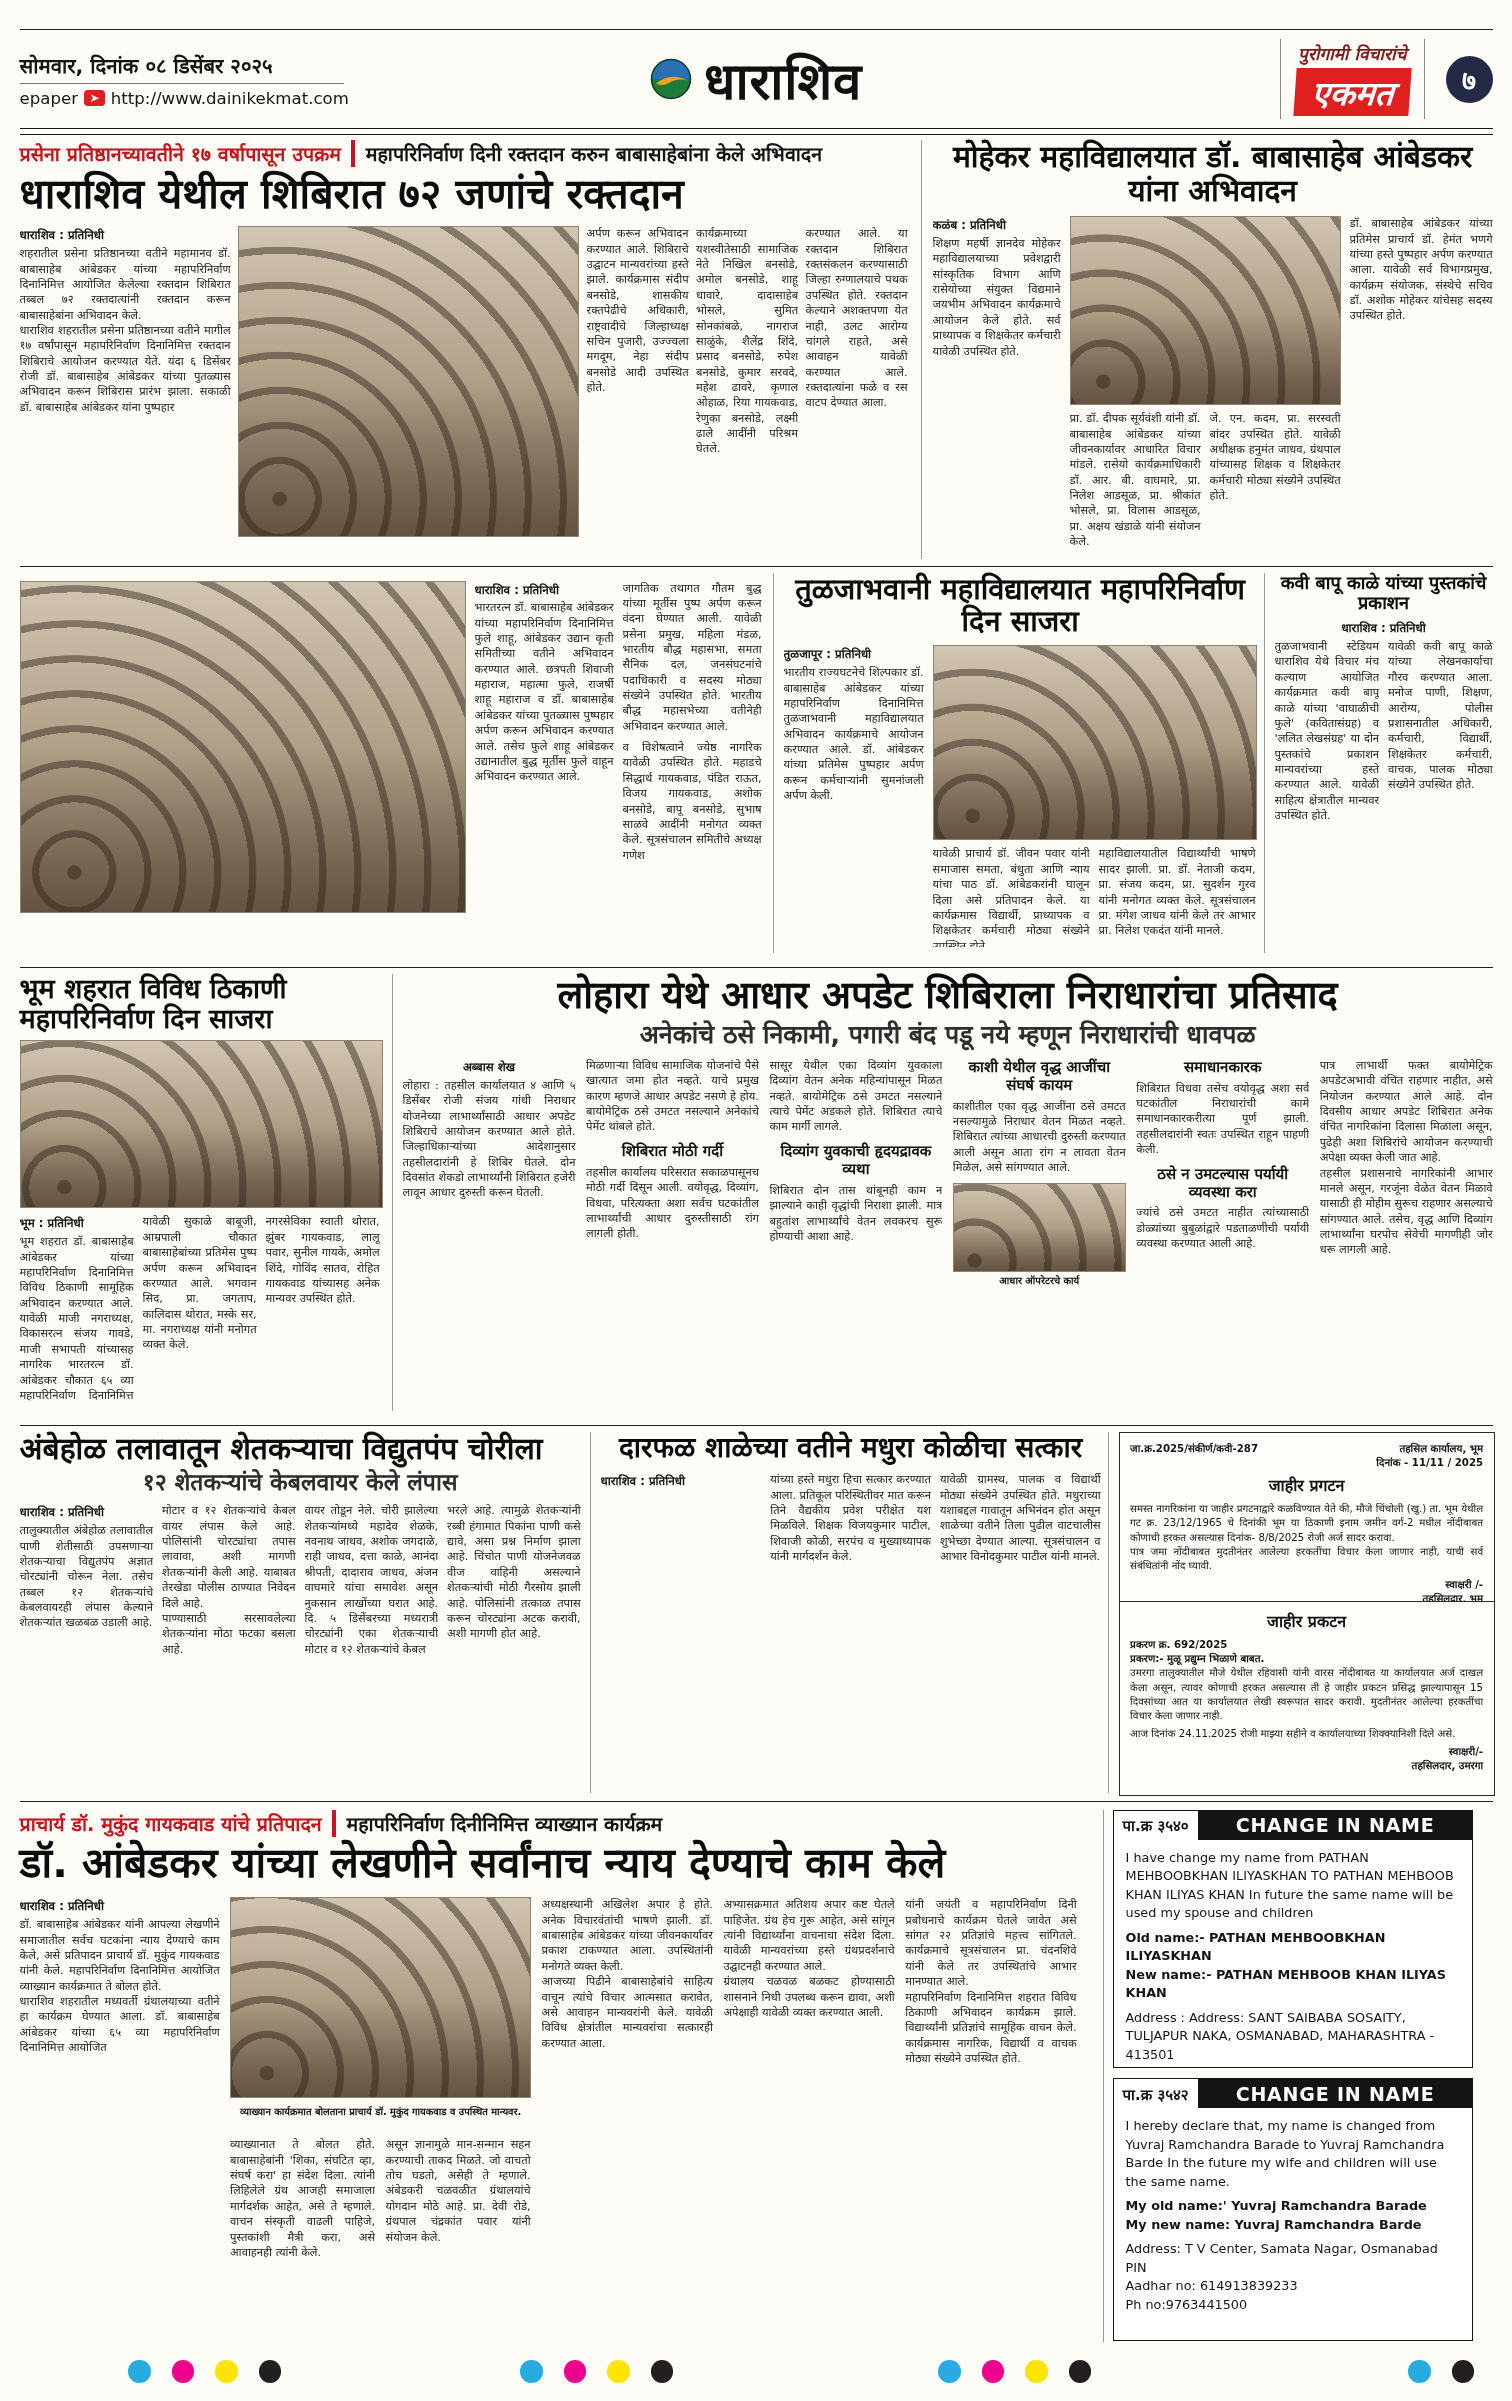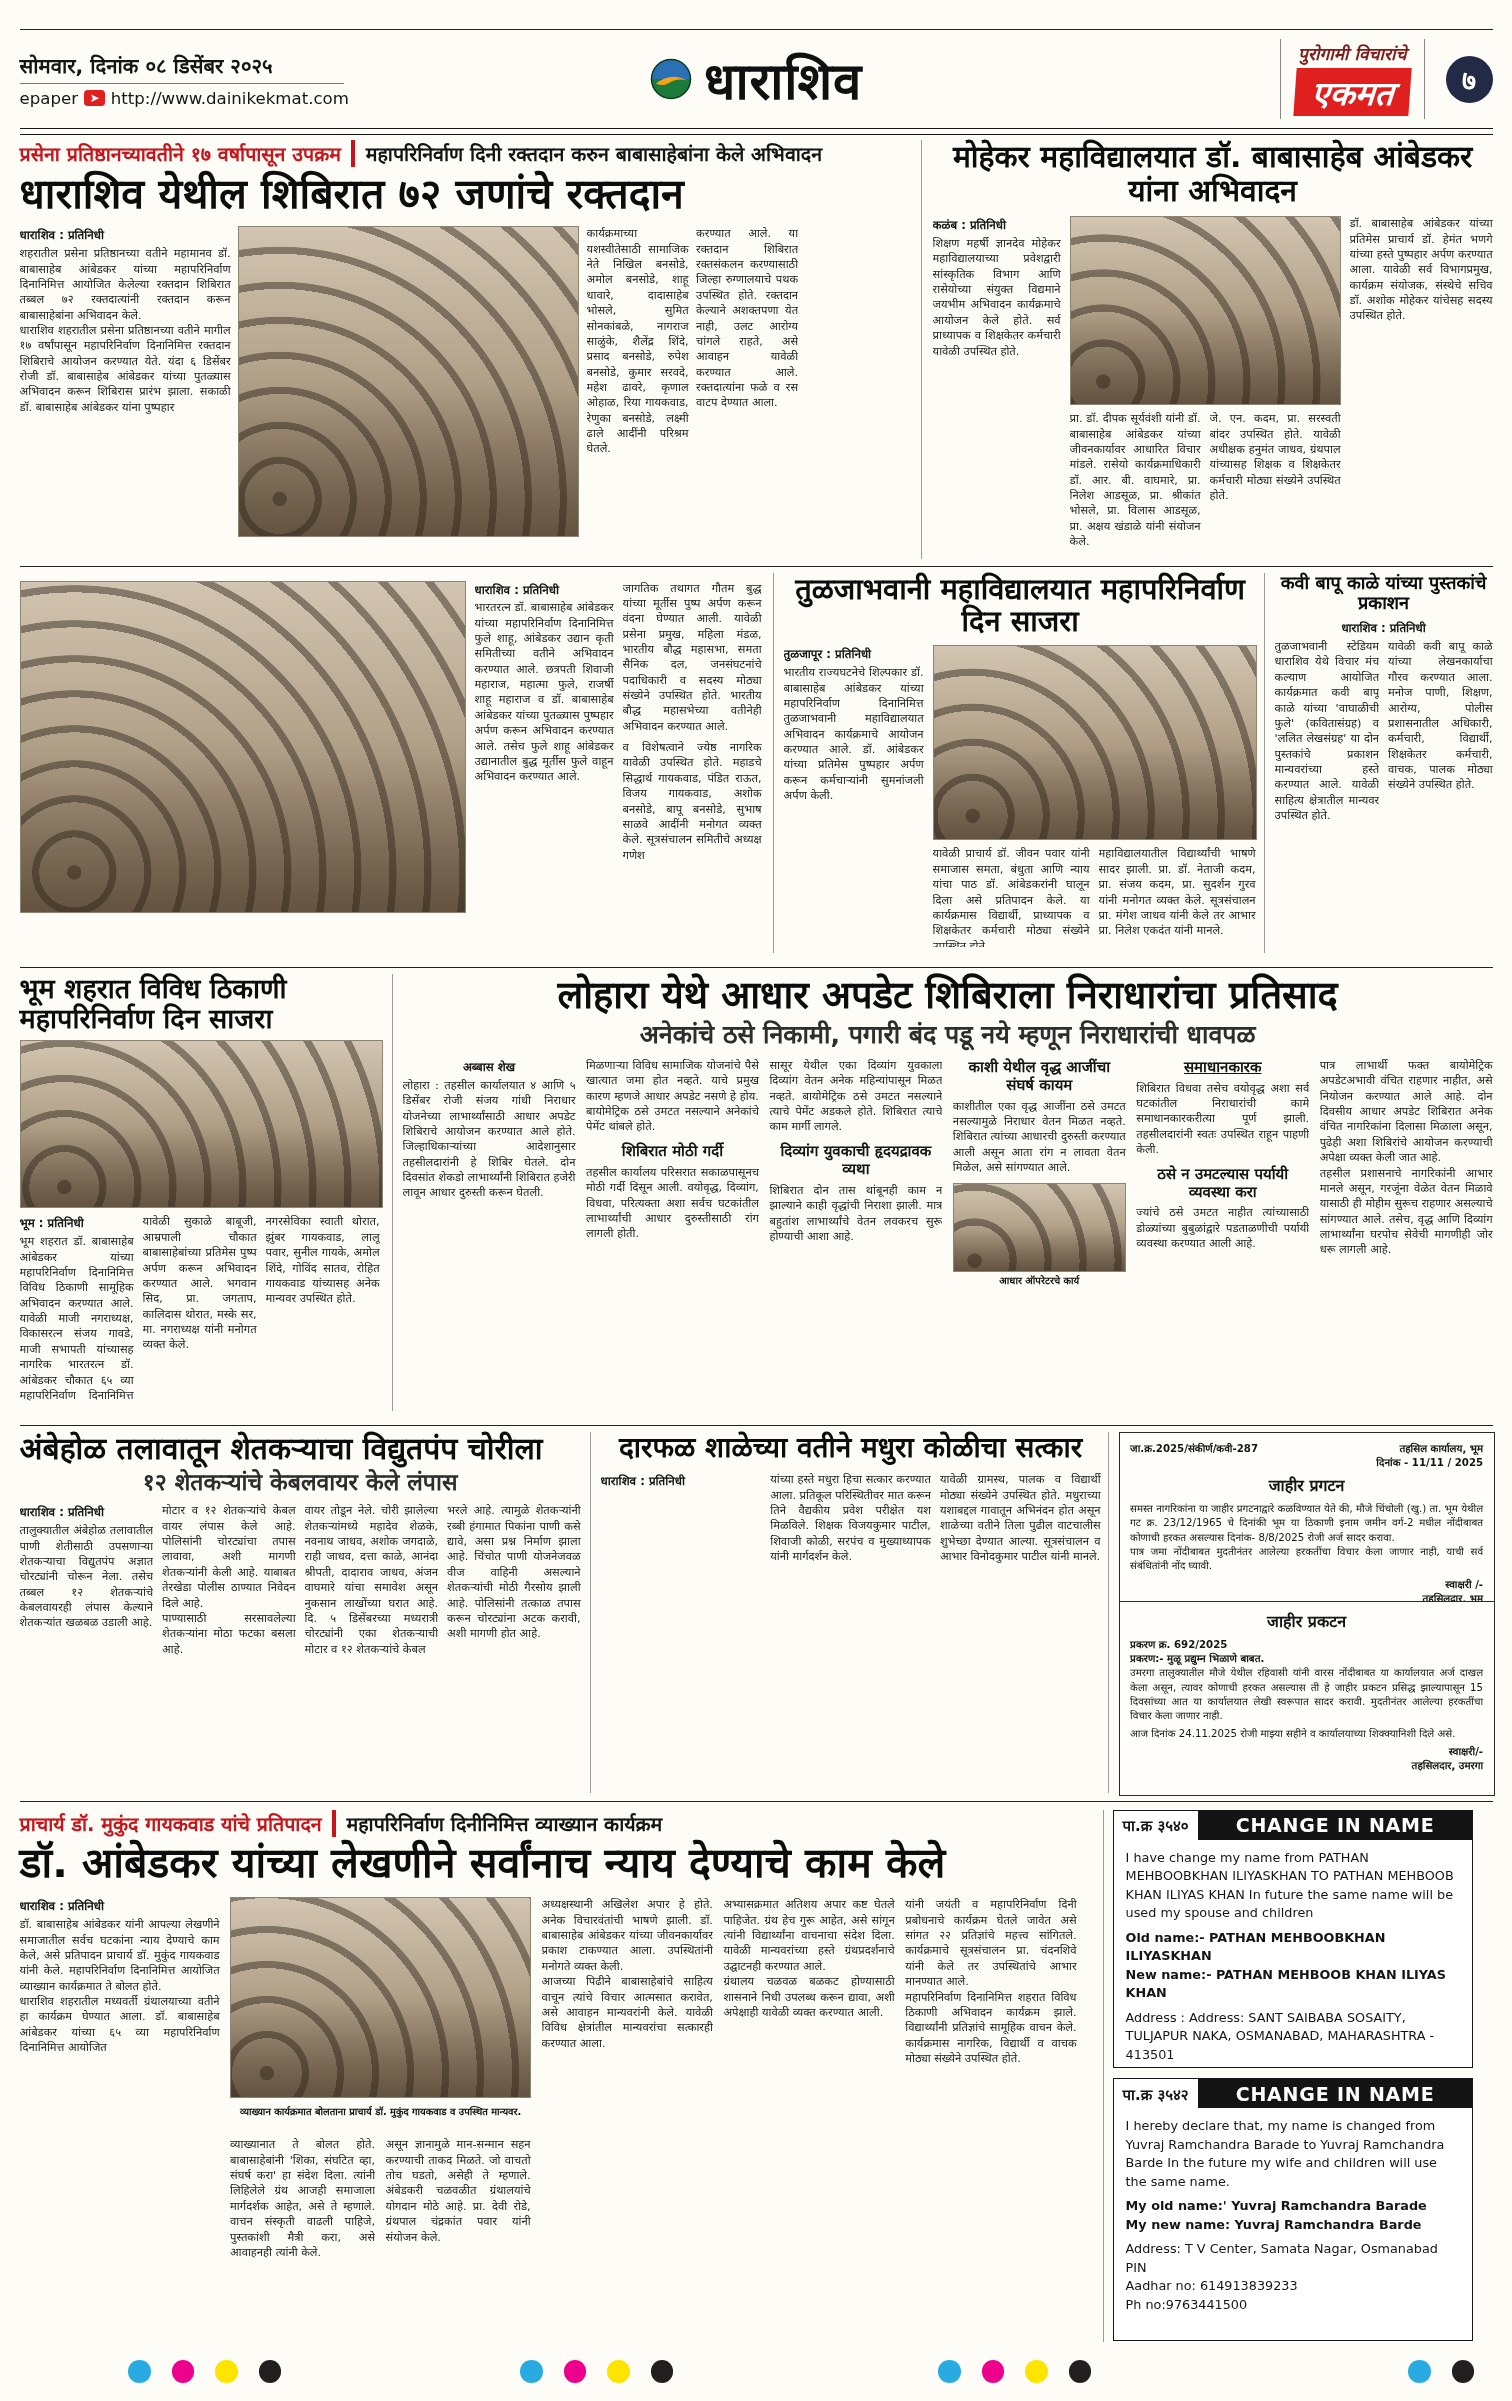--- a/index.html
+++ b/index.html
@@ -103,20 +103,21 @@
         <span class="k2">महापरिनिर्वाण दिनी रक्तदान करुन बाबासाहेबांना केले अभिवादन</span>
       </div>
       <div class="hl" style="font-size:41px;margin-top:4.5px;">धाराशिव येथील शिबिरात ७२ जणांचे रक्तदान</div>
       <div class="cols" style="gap:7.5px;margin-top:9px;height:310px;">
         <div class="clip" style="width:211px;">
           <div class="byline">धाराशिव : प्रतिनिधी</div>
           <div class="bd">शहरातील प्रसेना प्रतिष्ठानच्या वतीने महामानव डॉ. बाबासाहेब आंबेडकर यांच्या महापरिनिर्वाण दिनानिमित्त आयोजित केलेल्या रक्तदान शिबिरात तब्बल ७२ रक्तदात्यांनी रक्तदान करून बाबासाहेबांना अभिवादन केले.
 धाराशिव शहरातील प्रसेना प्रतिष्ठानच्या वतीने मागील १७ वर्षांपासून महापरिनिर्वाण दिनानिमित्त रक्तदान शिबिराचे आयोजन करण्यात येते. यंदा ६ डिसेंबर रोजी डॉ. बाबासाहेब आंबेडकर यांच्या पुतळ्यास अभिवादन करून शिबिरास प्रारंभ झाला. सकाळी डॉ. बाबासाहेब आंबेडकर यांना पुष्पहार</div>
         </div>
         <div class="photo" style="width:339px;height:309px;"></div>
+        <div class="clip bd" style="width:102px;">अर्पण करून अभिवादन करण्यात आले. शिबिराचे उद्घाटन मान्यवरांच्या हस्ते झाले. कार्यक्रमास संदीप बनसोडे, शासकीय रक्तपेढीचे अधिकारी, राष्ट्रवादीचे जिल्हाध्यक्ष सचिन पुजारी, उज्ज्वला मगदूम, नेहा संदीप बनसोडे आदी उपस्थित होते.</div>
         <div class="clip bd" style="width:102px;">कार्यक्रमाच्या यशस्वीतेसाठी सामाजिक नेते निखिल बनसोडे, अमोल बनसोडे, शाहू धावारे, दादासाहेब भोसले, सुमित सोनकांबळे, नागराज साळुंके, शैलेंद्र शिंदे, प्रसाद बनसोडे, रुपेश बनसोडे, कुमार सरवदे, महेश ढावरे, कृणाल ओहाळ, रिया गायकवाड, रेणुका बनसोडे, लक्ष्मी ढाले आदींनी परिश्रम घेतले.</div>
         <div class="clip bd" style="width:102px;">करण्यात आले. या रक्तदान शिबिरात रक्तसंकलन करण्यासाठी जिल्हा रुग्णालयाचे पथक उपस्थित होते. रक्तदान केल्याने अशक्तपणा येत नाही, उलट आरोग्य चांगले राहते, असे आवाहन यावेळी करण्यात आले. रक्तदात्यांना फळे व रस वाटप देण्यात आला.</div>
       </div>
     </div>
     <div class="vline" style="left:901px;top:0;height:419px;"></div>
 
     <div class="abs" style="left:913px;top:0;width:560px;height:419px;">
       <div class="hl" style="font-size:30px;text-align:center;">मोहेकर महाविद्यालयात डॉ. बाबासाहेब आंबेडकर यांना अभिवादन</div>
       <div class="cols" style="gap:9px;margin-top:9px;height:339px;">
         <div class="clip" style="width:128px;">
@@ -209,21 +210,21 @@
           <div class="crosshead">दिव्यांग युवकाची हृदयद्रावक व्यथा</div>
           <div class="bd">शिबिरात दोन तास थांबूनही काम न झाल्याने काही वृद्धांची निराशा झाली. मात्र बहुतांश लाभार्थ्यांचे वेतन लवकरच सुरू होण्याची आशा आहे.</div>
         </div>
         <div class="clip" style="flex:1;">
           <div class="crosshead" style="margin-top:0;">काशी येथील वृद्ध आजींचा संघर्ष कायम</div>
           <div class="bd">काशीतील एका वृद्ध आजींना ठसे उमटत नसल्यामुळे निराधार वेतन मिळत नव्हते. शिबिरात त्यांच्या आधारची दुरुस्ती करण्यात आली असून आता रांग न लावता वेतन मिळेल, असे सांगण्यात आले.</div>
           <div class="photo" style="height:87px;margin-top:7.5px;"></div>
           <div class="caption">आधार ऑपरेटरचे कार्य</div>
         </div>
         <div class="clip" style="flex:1;">
-          <div class="crosshead" style="margin-top:0;text-decoration:underline;">समाधानकारक</div>
+          <div class="crosshead" style="margin-top:0;">समाधानकारक</div>
           <div class="bd">शिबिरात विधवा तसेच वयोवृद्ध अशा सर्व घटकांतील निराधारांची कामे समाधानकारकरीत्या पूर्ण झाली. तहसीलदारांनी स्वतः उपस्थित राहून पाहणी केली.</div>
           <div class="crosshead">ठसे न उमटल्यास पर्यायी व्यवस्था करा</div>
           <div class="bd">ज्यांचे ठसे उमटत नाहीत त्यांच्यासाठी डोळ्यांच्या बुबुळांद्वारे पडताळणीची पर्यायी व्यवस्था करण्यात आली आहे.</div>
         </div>
         <div class="clip bd" style="flex:1;">पात्र लाभार्थी फक्त बायोमेट्रिक अपडेटअभावी वंचित राहणार नाहीत, असे नियोजन करण्यात आले आहे. दोन दिवसीय आधार अपडेट शिबिरात अनेक वंचित नागरिकांना दिलासा मिळाला असून, पुढेही अशा शिबिरांचे आयोजन करण्याची अपेक्षा व्यक्त केली जात आहे.
 तहसील प्रशासनाचे नागरिकांनी आभार मानले असून, गरजूंना वेळेत वेतन मिळावे यासाठी ही मोहीम सुरूच राहणार असल्याचे सांगण्यात आले. तसेच, वृद्ध आणि दिव्यांग लाभार्थ्यांना घरपोच सेवेची मागणीही जोर धरू लागली आहे.</div>
       </div>
     </div>
   </div>
 

